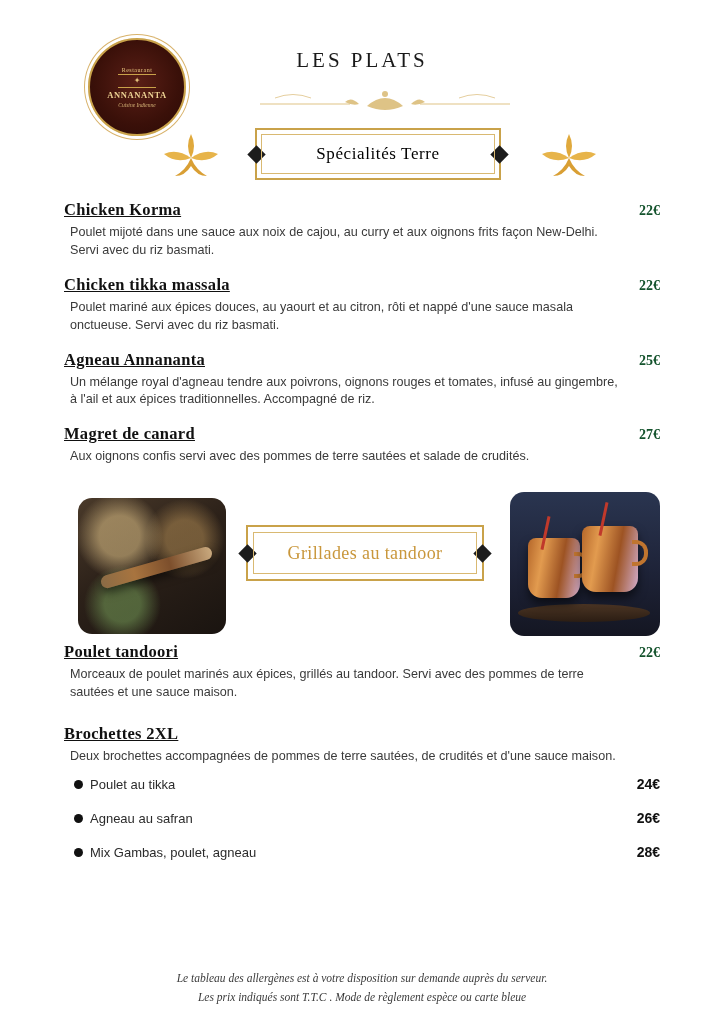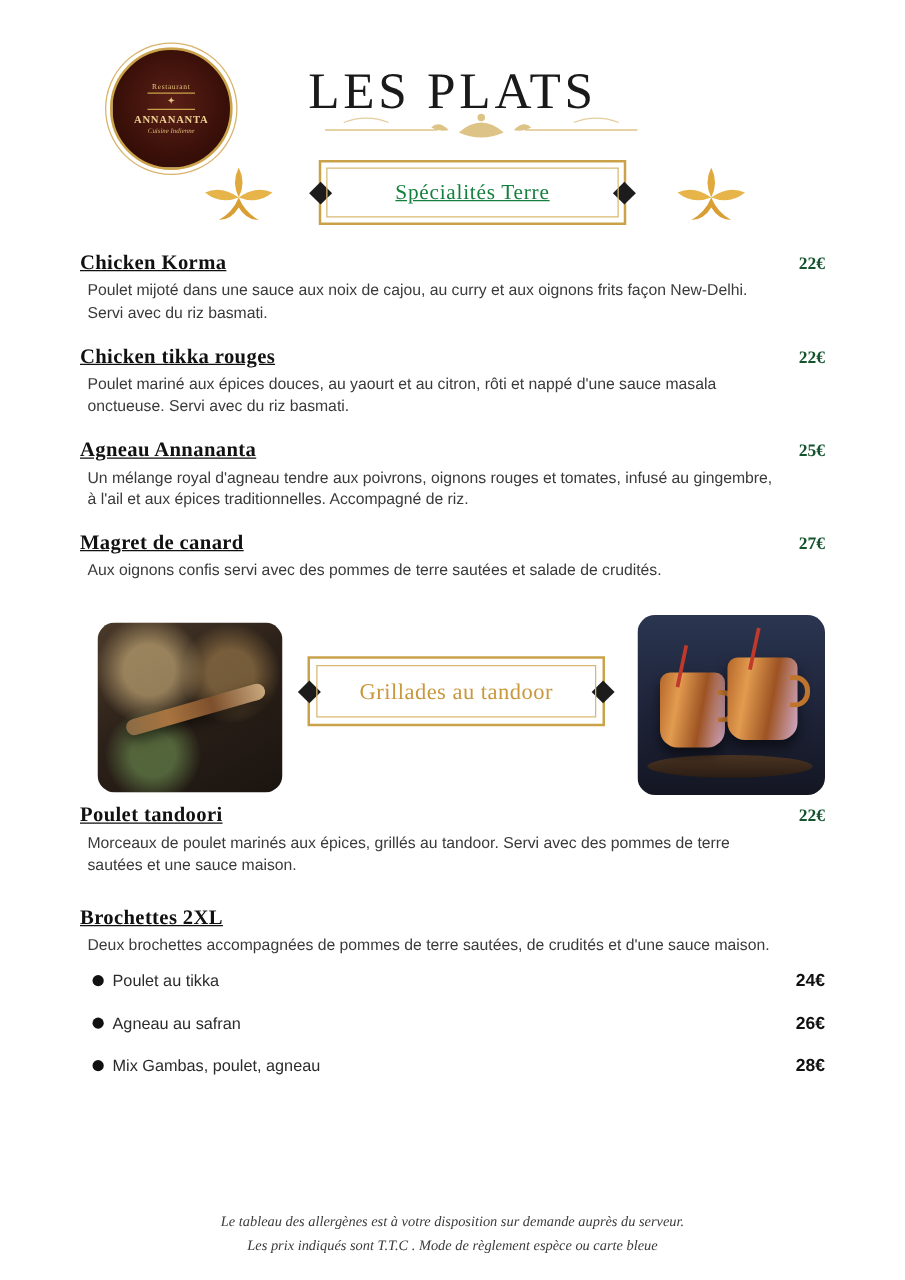--- a/index.html
+++ b/index.html
@@ -72,21 +72,21 @@
     font-style: italic;
     margin-top: 2px;
   }
 
   .title {
     position: absolute;
     left: 0; right: 0;
     top: 48px;
     text-align: center;
     font-family: "Liberation Serif", serif;
-    font-size: 41px;
+    font-size: 21px;
     letter-spacing: 3px;
     color: #1a1a1a;
     font-weight: normal;
   }
   .title-flourish {
     position: absolute;
     left: 255px;
     top: 88px;
     width: 260px;
     height: 26px;
@@ -108,25 +108,24 @@
   .banner:after {
     content: "";
     position: absolute;
     left: 4px; right: 4px; top: 4px; bottom: 4px;
     border: 1px solid #d9b972;
     pointer-events: none;
   }
   .banner-text {
     font-family: "Liberation Serif", serif;
     font-size: 17px;
-    color: #15803d;
+    color: #000000;
     letter-spacing: .6px;
     position: relative;
     z-index: 2;
-    text-decoration: underline;
   }
   .diamond {
     position: absolute;
     width: 13px; height: 13px;
     background: #1c1c1c;
     transform: rotate(45deg);
     top: 50%;
     margin-top: -6.5px;
   }
   .diamond.left { left: -7px; }
@@ -365,21 +364,21 @@
     <div class="item">
       <div class="item-head">
         <span class="item-name">Chicken Korma</span>
         <span class="item-price">22€</span>
       </div>
       <div class="item-desc">Poulet mijoté dans une sauce aux noix de cajou, au curry et aux oignons frits façon New-Delhi. Servi avec du riz basmati.</div>
     </div>
 
     <div class="item">
       <div class="item-head">
-        <span class="item-name">Chicken tikka rouges</span>
+        <span class="item-name">Chicken tikka massala</span>
         <span class="item-price">22€</span>
       </div>
       <div class="item-desc">Poulet mariné aux épices douces, au yaourt et au citron, rôti et nappé d'une sauce masala onctueuse. Servi avec du riz basmati.</div>
     </div>
 
     <div class="item">
       <div class="item-head">
         <span class="item-name">Agneau Annananta</span>
         <span class="item-price">25€</span>
       </div>

